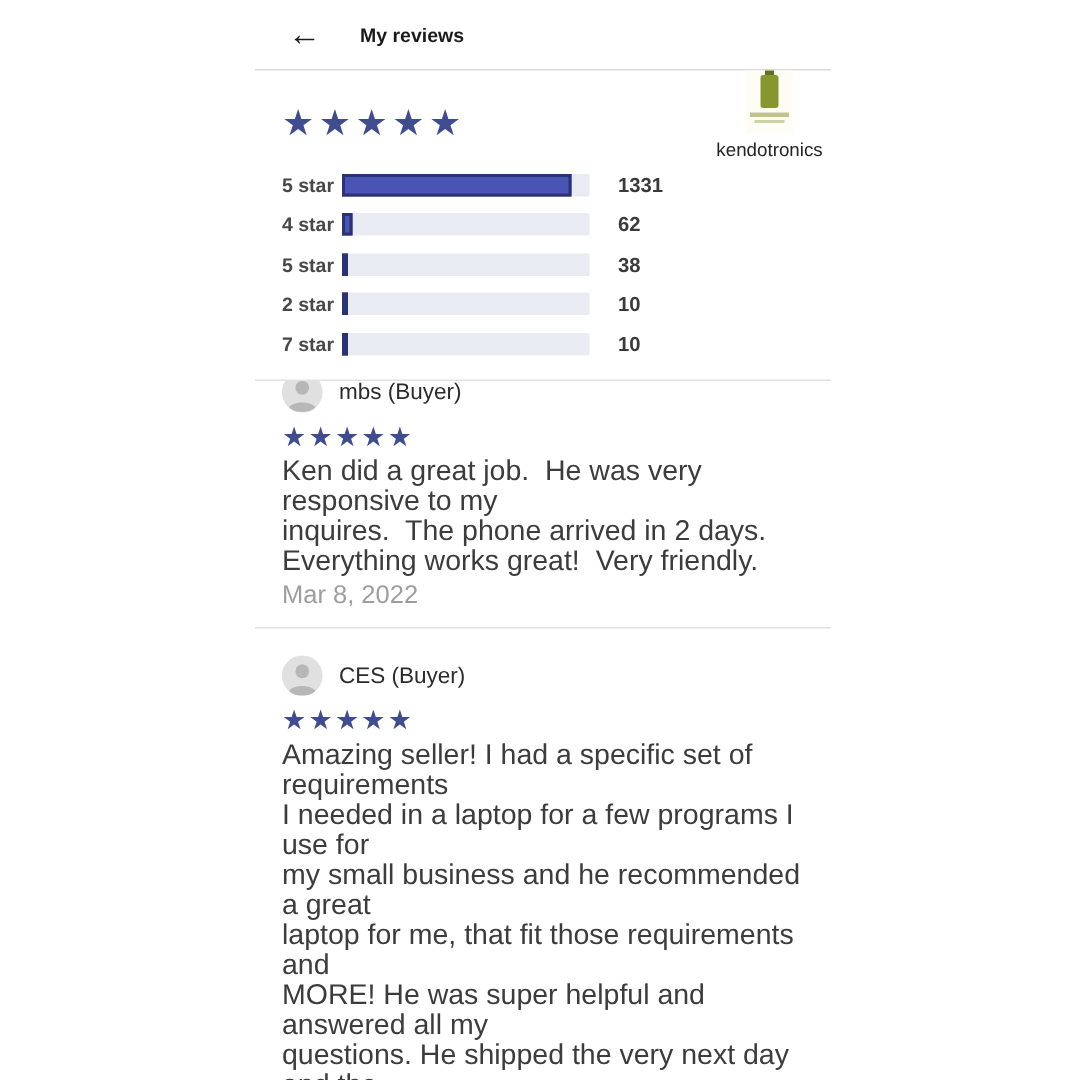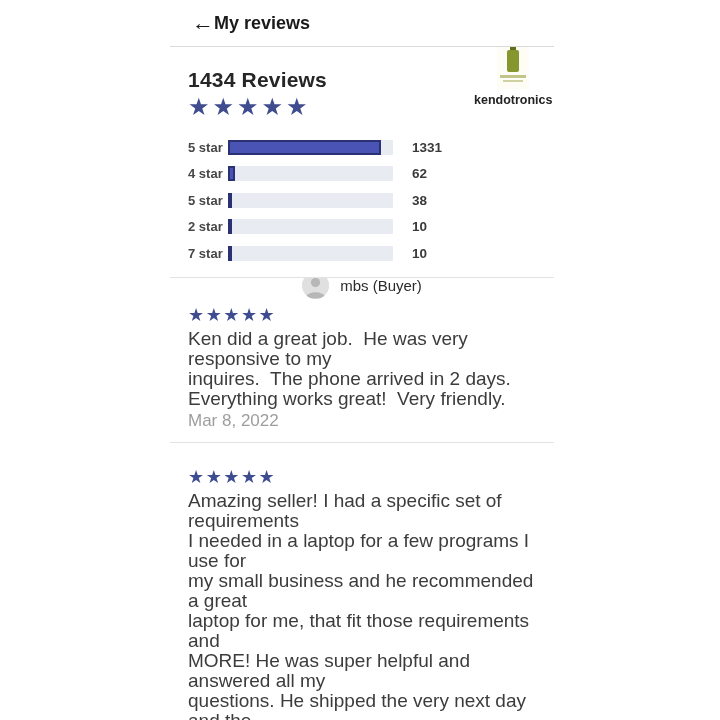--- a/index.html
+++ b/index.html
@@ -6,67 +6,66 @@
   * { box-sizing:border-box; }
   .canvas {
     position:relative; width:720px; height:720px; background:#ffffff;
     overflow:hidden; font-family:"Liberation Sans", sans-serif; color:#2e2e2e;
   }
   .phone { position:absolute; left:170px; top:0; width:384px; }
 
   
   .app-header { display:flex; align-items:center; height:47px; border-bottom:1px solid #dadada; padding-left:22px; }
   .back-btn { font-size:22px; line-height:1; color:#1a1a1a; cursor:pointer; background:none; border:none; padding:0; font-family:inherit; }
-  .app-title { font-size:18px; font-weight:700; color:#1a1a1a; }
+  .app-title { margin-left:26px; font-size:13px; font-weight:700; color:#1a1a1a; }
 
   
   .summary { position:relative; padding:21px 18px 0 18px; }
   .summary-title { font-size:21px; font-weight:700; color:#262626; letter-spacing:0.2px; }
   .summary-stars { font-size:24px; color:#3f4c8f; letter-spacing:3px; margin-top:3px; line-height:1; }
   .seller { position:absolute; right:2px; top:0; width:78px; text-align:center; }
   .logo { width:32px; height:42px; margin:0 auto; position:relative; background:#fdfdf6; }
   .logo .bottle { position:absolute; left:10px; top:3px; width:12px; height:22px; background:#85972e; border-radius:2px; }
   .logo .cap { position:absolute; left:13px; top:0; width:6px; height:5px; background:#5f6e1f; }
   .logo .tline1 { position:absolute; left:3px; top:28px; width:26px; height:3px; background:#c2c58a; }
   .logo .tline2 { position:absolute; left:6px; top:33px; width:20px; height:2px; background:#cfd1a2; }
-  .seller-name { font-size:12.5px; font-weight:700; color:#232323; margin-top:4px; }
+  .seller-name { font-size:12.5px; font-weight:400; color:#232323; margin-top:4px; }
 
   
   .bars { padding:15px 18px 0 18px; }
   .bar-row { display:flex; align-items:center; height:26.5px;font-weight:bold; }
   .bar-label { width:40px; font-size:13px; color:#474747; }
   .bar-track { position:relative; width:165px; height:15px; background:#e9ebf2; border-radius:1px; }
   .bar-fill { position:absolute; left:0; top:0; height:100%; background:#4a54b4; border:2px solid #2b3274; min-width:3px; }
   .bar-count { margin-left:19px; font-size:13.5px; color:#3a3a3a; }
 
   
   .review { padding:0 18px; }
   .review-1-wrap { margin-top:10px; border-top:1px solid #e2e2e2; overflow:hidden; }
   .review-1-inner { margin-top:-6px; }
   .review-2 { border-top:1px solid #e2e2e2; margin-top:11px; padding-top:18px; }
-  .review-head { display:flex; align-items:center; gap:11px;justify-content:center; }
+  .review-head { display:flex; align-items:center; gap:11px; }
   .avatar { width:27px; height:27px; border-radius:50%; overflow:hidden; background:#e2e2e2; flex:0 0 auto; }
   .review-name { font-size:15px; color:#2b2b2b; }
   .review-stars { font-size:18px; color:#3f4c8f; letter-spacing:1.5px; line-height:1; margin-top:7px; }
   .review-text { font-size:19px; line-height:20px; color:#3c3c3c; white-space:pre-wrap; margin-top:5px; }
   .review-date { font-size:17px; color:#9d9d9d; margin-top:2px; }
 </style>
 </head>
 <body>
 
 <div class="canvas">
   <div class="phone">
 
     <div class="app-header">
       <button class="back-btn">←</button>
       <div class="app-title">My reviews</div>
     </div>
 
     <div class="summary">
-      <div class="summary-title">1434 Reviews</div>
       <div class="summary-stars">★★★★★</div>
       <div class="seller">
         <div class="logo">
           <div class="cap"></div>
           <div class="bottle"></div>
           <div class="tline1"></div>
           <div class="tline2"></div>
         </div>
         <div class="seller-name">kendotronics</div>
       </div>
@@ -124,20 +123,30 @@
         </div>
         <div class="review-stars">★★★★★</div>
         <div class="review-text">Ken did a great job.  He was very responsive to my
 inquires.  The phone arrived in 2 days.
 Everything works great!  Very friendly.</div>
         <div class="review-date">Mar 8, 2022</div>
       </div>
     </div>
 
     <div class="review review-2">
+      <div class="review-head">
+        <div class="avatar">
+          <svg width="27" height="27" viewBox="0 0 27 27">
+            <circle cx="13.5" cy="13.5" r="13.5" fill="#e0e0e0"></circle>
+            <circle cx="13.5" cy="10.5" r="4.6" fill="#b7b7b7"></circle>
+            <path d="M4 25c1.6-6.2 17.4-6.2 19 0 -2.6 2-16.4 2-19 0z" fill="#b7b7b7"></path>
+          </svg>
+        </div>
+        <div class="review-name">CES (Buyer)</div>
+      </div>
       <div class="review-stars">★★★★★</div>
       <div class="review-text">Amazing seller! I had a specific set of requirements
 I needed in a laptop for a few programs I use for
 my small business and he recommended a great
 laptop for me, that fit those requirements and
 MORE! He was super helpful and answered all my
 questions. He shipped the very next day and the
 laptop arrived 3 days later...a day earlier than we
 even expected it! It was well packaged and got to
 me safe and sound! Absolutely amazing experience.

